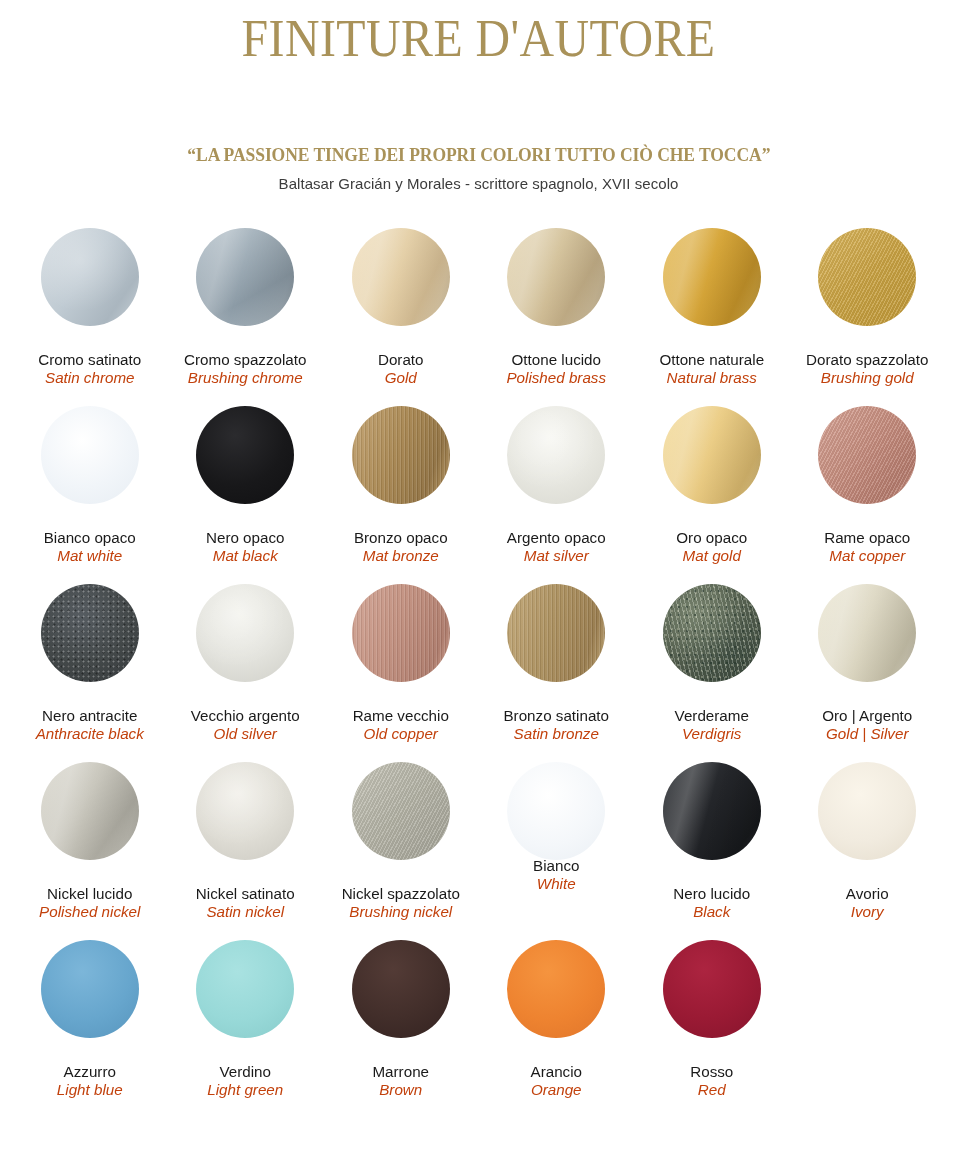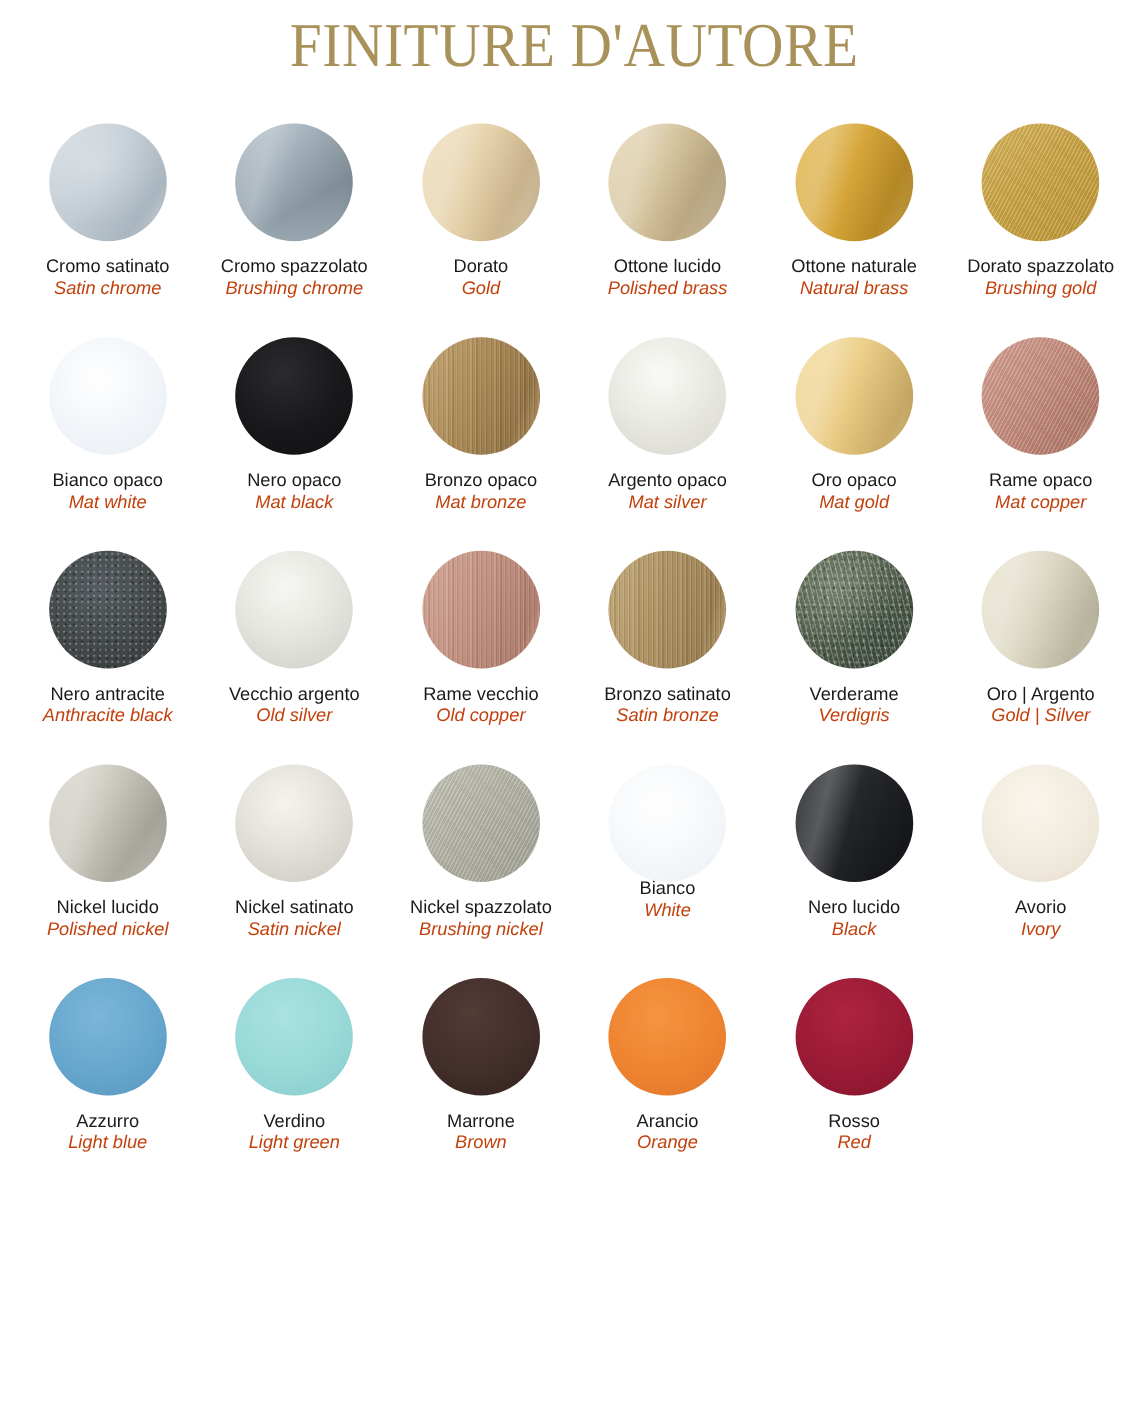--- a/index.html
+++ b/index.html
@@ -88,21 +88,21 @@
   }
   .swatch-disc::after {
     content: "";
     position: absolute;
     inset: 0;
     border-radius: 50%;
     pointer-events: none;
   }
   .swatch-labels {
     text-align: center;
-    margin-top: 3px;
+    margin-top: 15px;
     line-height: 1.22;
   }
   .label-it {
     font-size: 15.2px;
     font-weight: 400;
     color: #1a1a1a;
     white-space: nowrap;
   }
   .label-en {
     font-size: 15.2px;
@@ -164,20 +164,24 @@
       rgba(255,255,255,0.30) 0%,
       rgba(255,255,255,0.00) 58%);
   }
   .tex-flat::after { background: none; }
 </style>
 </head>
 <body>
 
 <div class="header">
   <h1 class="main-title">FINITURE D'AUTORE</h1>
+  <div class="quote-block">
+    <div class="quote-text">“LA PASSIONE TINGE DEI PROPRI COLORI TUTTO CIÒ CHE TOCCA”</div>
+    <div class="quote-author">Baltasar Gracián y Morales - scrittore spagnolo, XVII secolo</div>
+  </div>
 </div>
 
 <div class="swatch-grid" id="swatch-grid">
     <div class="swatch-cell">
       <div class="swatch-disc-wrap">
         <div class="swatch-disc tex-soft" style="background: linear-gradient(125deg, rgb(215, 222, 227) 0%, rgb(192, 203, 211) 45%, rgb(170, 182, 191) 78%, rgb(201, 210, 216) 100%);"></div>
       </div>
       <div class="swatch-labels">
         <div class="label-it">Cromo satinato</div>
         <div class="label-en">Satin chrome</div>

